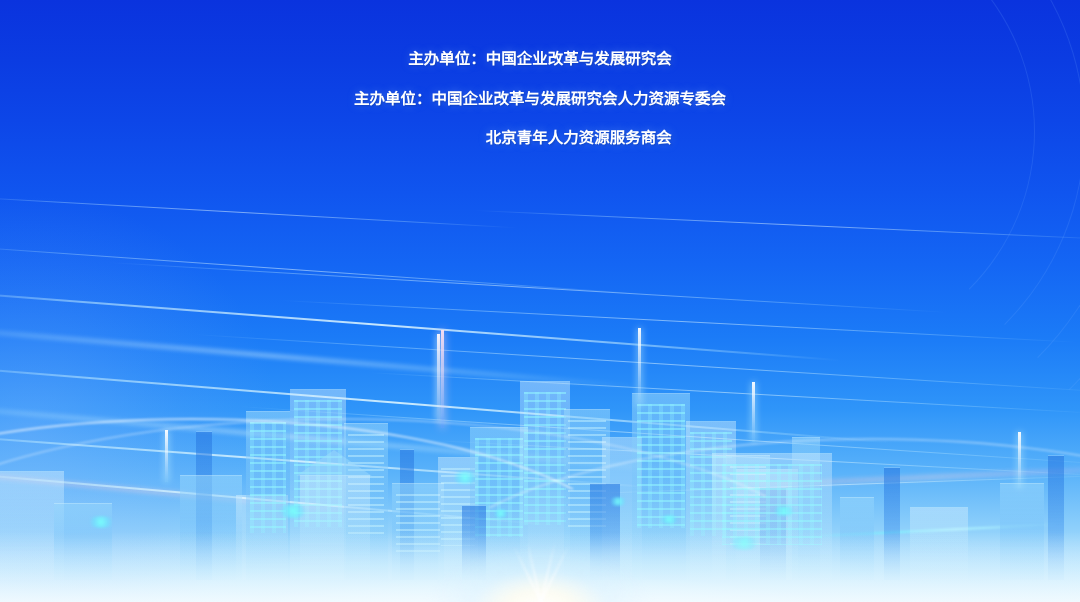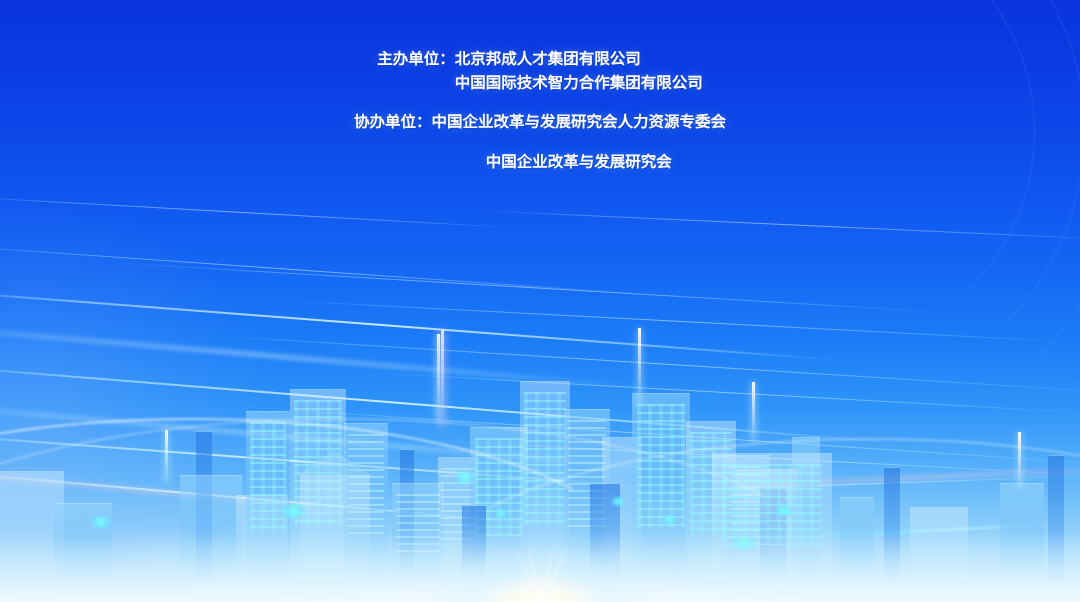--- a/index.html
+++ b/index.html
@@ -389,27 +389,26 @@
     <div class="swoosh" style="left:420px;  bottom:-130px; width:900px;  height:290px; opacity:.6; transform:scaleX(-1);"></div>
   </div>
 
   <div class="content">
 
 
 
     <div class="orgs">
 
       <div class="org-block">
-        <span class="org-l1">主办单位：北京邦成人才集团有限公司</span>
-        <span class="org-l2">中国国际技术智力合作集团有限公司</span>
+        <span class="org-l1">主办单位：中国企业改革与发展研究会</span>
       </div>
 
       <div class="org-block">
-        <span class="org-l1">协办单位：中国企业改革与发展研究会人力资源专委会</span>
+        <span class="org-l1">主办单位：中国企业改革与发展研究会人力资源专委会</span>
       </div>
 
       <div class="org-block">
-        <span class="org-l2">中国企业改革与发展研究会</span>
+        <span class="org-l2">北京青年人力资源服务商会</span>
       </div>
 
     </div>
   </div>
 </div>
 
 </body></html>

